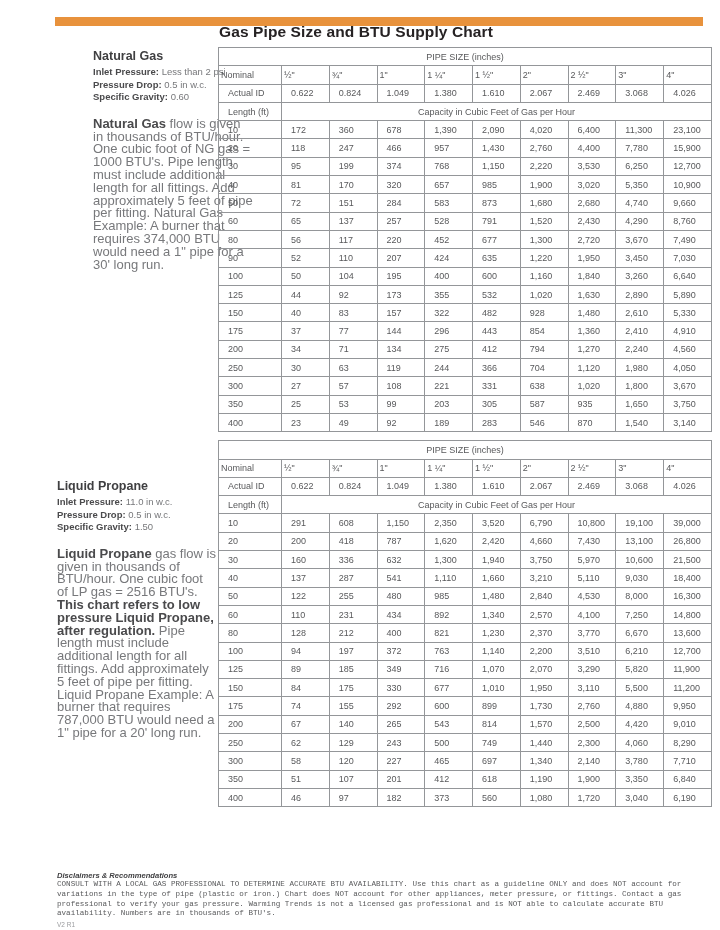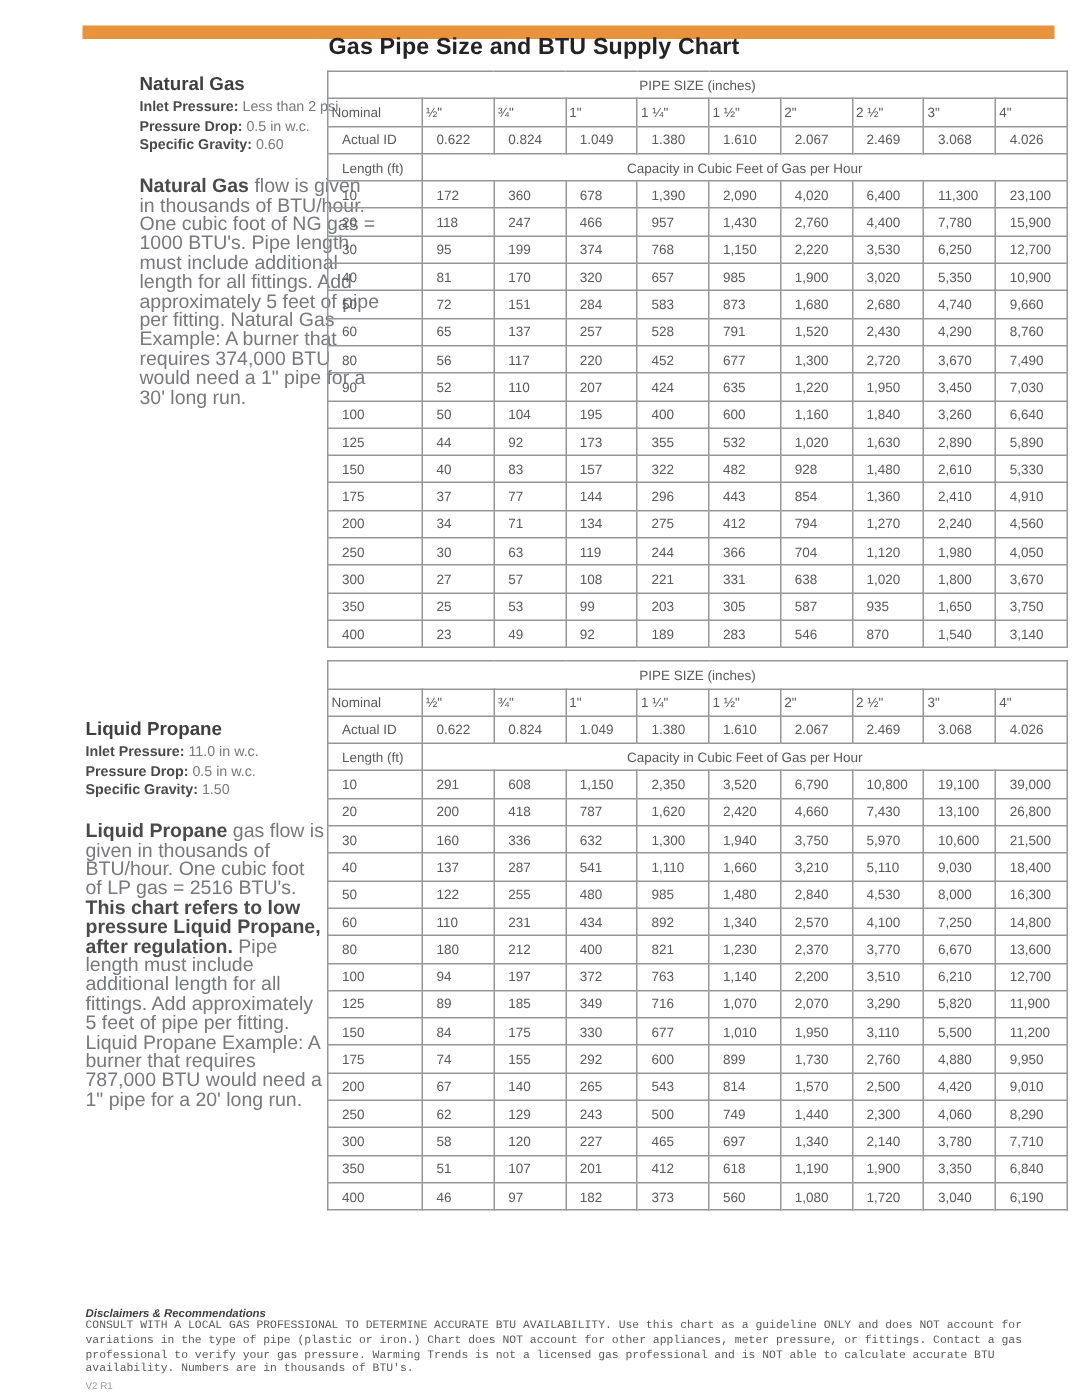--- a/index.html
+++ b/index.html
@@ -427,21 +427,21 @@
             <td>434</td>
             <td>892</td>
             <td>1,340</td>
             <td>2,570</td>
             <td>4,100</td>
             <td>7,250</td>
             <td>14,800</td>
           </tr>
           <tr>
             <td>80</td>
-            <td>180</td>
+            <td>128</td>
             <td>212</td>
             <td>400</td>
             <td>821</td>
             <td>1,230</td>
             <td>2,370</td>
             <td>3,770</td>
             <td>6,670</td>
             <td>13,600</td>
           </tr>
           <tr>

